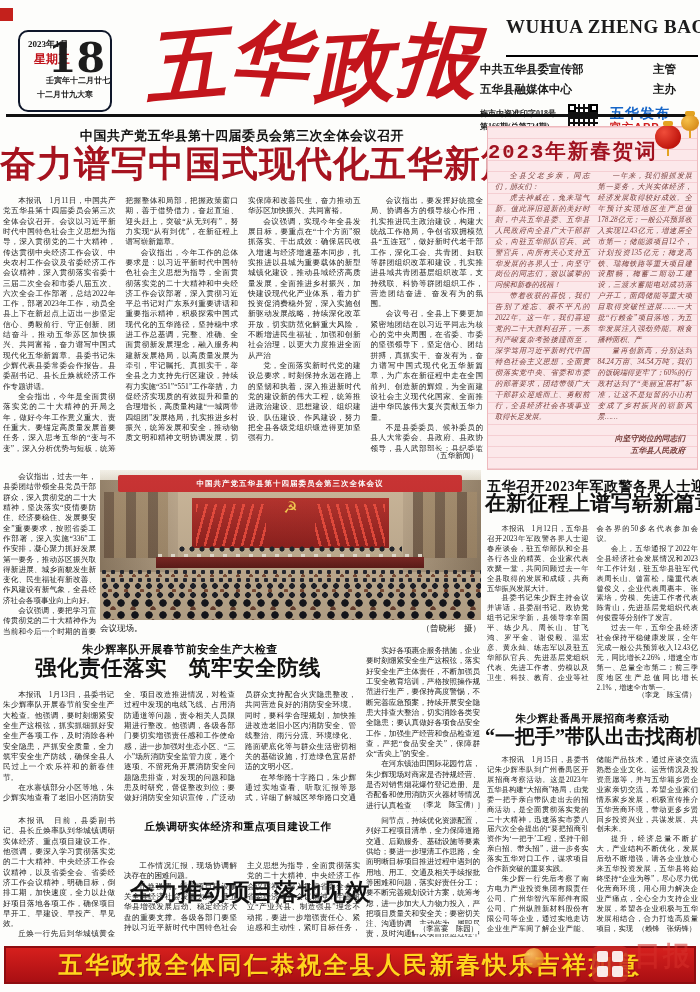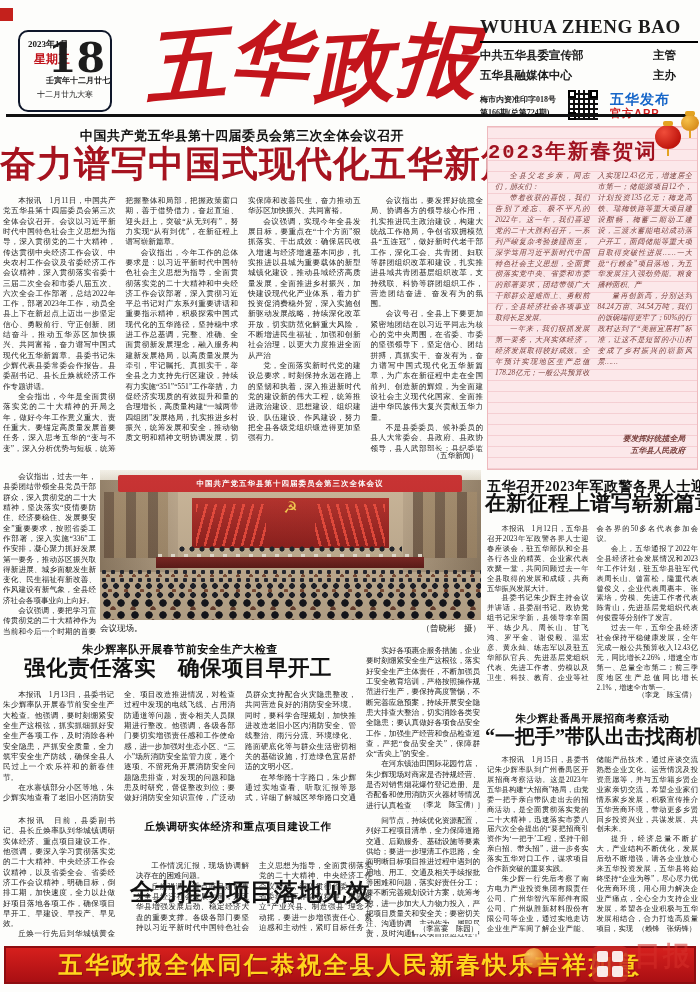--- a/index.html
+++ b/index.html
@@ -7,31 +7,31 @@
   #paper{position:relative;width:700px;height:992px;background:#fdfdfb;margin:0 auto;
          font-family:"Liberation Serif","DejaVu Serif",serif;color:#1c1c1c;overflow:hidden;}
   .abs{position:absolute;}
   
   .scan-mark{left:0;top:8px;width:13px;height:13px;background:#c4211c;}
   .datebox{left:18px;top:30px;width:90px;height:78px;border:2px solid #0f172a;border-radius:10px;}
   .db-ym{left:8px;top:6px;font-size:9px;font-weight:bold;}
   .db-week{left:14px;top:19px;font-size:12px;font-weight:bold;color:#c01118;}
   .db-day{right:5px;top:6px;font-size:41px;font-weight:800;font-family:"DejaVu Serif",serif;line-height:1;}
   .db-l1{left:0;top:43px;width:100%;text-align:right;font-size:8px;font-weight:bold;}
-  .db-l2{left:0;top:57px;width:100%;text-align:center;font-size:8px;font-weight:normal;}
+  .db-l2{left:0;top:57px;width:100%;text-align:center;font-size:8px;font-weight:bold;}
   .cal{left:138px;top:10px;width:345px;height:104px;display:flex;align-items:center;justify-content:center;gap:4px;}
   .cal span{font-size:80px;line-height:1;font-weight:900;font-style:italic;color:#c3151c;
             font-family:"DejaVu Serif","Liberation Serif",serif;display:inline-block;}
   .cal span:nth-child(1){transform:rotate(-5deg) translateY(3px);}
   .cal span:nth-child(2){transform:rotate(3deg) translateY(-4px);}
   .cal span:nth-child(3){transform:rotate(-3deg) translateY(4px);}
   .cal span:nth-child(4){transform:rotate(4deg) translateY(-2px);}
   .mi{left:480px;top:16px;width:218px;}
   .mi-en{font-size:19px;font-weight:900;font-family:"Liberation Serif",serif;letter-spacing:.5px;
-         border-bottom:2px solid #000;padding-bottom:3px;white-space:nowrap;}
+         border-bottom:2px solid #000;padding-bottom:17px;white-space:nowrap;margin-left:26px;}
   .mi-row{margin-top:5px;font-size:11.5px;font-weight:bold;display:flex;justify-content:space-between;width:196px;}
   .mi-bottom{display:flex;align-items:flex-end;gap:12px;margin-top:7px;}
   .mi-lic div{font-size:8px;font-weight:bold;line-height:1.6;white-space:nowrap;}
   .qr{width:30px;height:30px;position:relative;flex:0 0 auto;
       background:
         repeating-linear-gradient(90deg,#111 0 2px,transparent 2px 5px),
         repeating-linear-gradient(0deg,#111 0 2px,#fff 2px 5px);}
   .qr i{position:absolute;width:8px;height:8px;background:#fff;border:2px solid #000;box-sizing:border-box;}
   .qr i:nth-child(1){left:0;top:0;}
   .qr i:nth-child(2){right:0;top:0;}
@@ -79,21 +79,21 @@
   
   .safety-kicker{left:30px;top:642px;width:300px;}
   .safety-headline{left:0;top:653px;width:356px;font-size:21.5px;letter-spacing:.5px;}
   .safety-body{left:3px;top:690px;width:353px;height:122px;column-count:3;}
   .safety-col4{left:366px;top:646px;width:114px;height:166px;overflow:hidden;text-align:justify;}
   .safety-byline{right:222px;top:800px;font-size:7.4px;}
   
   .project-col1{left:3px;top:816px;width:112px;height:122px;overflow:hidden;text-align:justify;}
   .project-kicker{left:118px;top:820px;width:240px;font-size:10.5px;}
   .project-headline{left:126px;top:832px;width:248px;font-size:24px;margin-top:44px;}
-  .project-body{left:136px;top:861px;width:236px;height:77px;column-count:2;}
+  .project-body{left:124px;top:861px;width:236px;height:77px;column-count:2;}
   .project-col4{left:366px;top:816px;width:114px;height:122px;overflow:hidden;text-align:justify;}
   .project-byline{right:222px;top:924px;font-size:7.4px;}
   
   .greet{left:487px;top:126px;width:211px;height:344px;background:#fce8ea;border:1px solid #eeb9bd;box-sizing:border-box;
      background-image:repeating-linear-gradient(0deg,rgba(231,160,168,.35) 0 1px,transparent 1px 11px);}
   .greet-title{left:0;top:10px;width:100%;text-align:left;font-size:20.5px;font-weight:900;color:#a01220;letter-spacing:2px;font-family:Liberation Mono, monospace;}
   .greet-paras{left:7px;top:44px;width:197px;height:258px;column-count:2;column-gap:8px;overflow:hidden;
      font-size:7.3px;line-height:1.5;font-style:italic;color:#79403d;text-align:justify;}
   .greet-paras p{margin:0;text-indent:2em;}
   .greet-sign{right:12px;font-size:7.8px;font-weight:bold;font-style:italic;color:#79403d;}
@@ -218,44 +218,45 @@
   </div>
   <div class="abs caption-row">
     <span>会议现场。</span>
     <span>（曾晓彬　摄）</span>
   </div>
 
   <div class="abs greet">
     <div class="abs greet-title">2023年新春贺词</div>
     <div class="abs greet-paras">
         <p>全县父老乡亲，同志们，朋友们：</p>
+        <p>虎去神威在，兔来瑞气新。值此辞旧迎新的美好时刻，中共五华县委、五华县人民政府向全县广大干部群众，向驻五华部队官兵、武警官兵，向所有关心支持五华发展的各界人士，向坚守岗位的同志们，致以诚挚的问候和新春的祝福！</p>
         <p>带着收获的喜悦，我们告别了难忘、极不平凡的2022年。这一年，我们喜迎党的二十大胜利召开，一系列严峻复杂考验接踵而至，深学笃用习近平新时代中国特色社会主义思想，全面贯彻落实党中央、省委和市委的部署要求，团结带领广大干部群众迎难而上、勇毅前行，全县经济社会各项事业取得长足发展。</p>
         <p>一年来，我们狠抓发展第一要务，大兴实体经济，经济发展取得较好成效。全年预计实现地区生产总值178.28亿元；一般公共预算收入实现12.43亿元，增速居全市第一；储能源项目12个，计划投资135亿元；梅龙高铁、瑞梅铁路等重大项目建设酣畅，梅蓄二期动工建设，三渡水蓄能电站成功落户开工，面阔储能等重大项目取得突破性进展……一大批“行赖金”项目落地，为五华发展注入强劲势能。粮食播种面积、产</p>
         <p>量再创新高，分别达到84.24万亩、34.54万吨，我们的饭碗端得更牢了；60%的行政村达到了“美丽宜居村”标准，让这不是短暂的小山村变成了乡村振兴的崭新风景……</p>
       </div>
-    <div class="abs greet-sign" style="top:306px;">要发挥好统揽全局</div>
+    <div class="abs greet-sign" style="top:306px;">向坚守岗位的同志们</div>
     <div class="abs greet-sign" style="top:318px;">五华县人民政府</div>
     <div class="abs lanterns">
       <div class="lantern lt1"></div>
       <div class="lantern lt2"></div>
     </div>
   </div>
 
   <div class="abs kicker unity-kicker">五华召开2023年军政警各界人士迎春座谈会</div>
   <div class="abs headline unity-headline">在新征程上谱写崭新篇章</div>
   <div class="abs cols body-txt unity-body">
       <p>本报讯　1月12日，五华县召开2023年军政警各界人士迎春座谈会，驻五华部队和全县各行各业的精英、企业家代表欢聚一堂，共同回顾过去一年全县取得的发展和成绩，共商五华振兴发展大计。</p>
       <p>县委书记朱少辉主持会议并讲话，县委副书记、政协党组书记宋学新，县领导李辛国平、练少凡、周长山、甘飞鸿、罗平金、谢俊毅、温宏彦、黄永灿、练志军以及驻五华部队官兵、先进基层党组织代表、先进工作者、劳模以及卫生、科技、教育、企业等社会各界的50多名代表参加会议。</p>
       <p>会上，五华通报了2022年全县经济社会发展情况和2023年工作计划，驻五华县驻军代表周长山、曾富松，隆重代表曾俊义，企业代表周惠丰、张素培，劳模、先进工作者代表陈青山，先进基层党组织代表何俊霞等分别作了发言。</p>
       <p>过去一年，五华全县经济社会保持平稳健康发展，全年完成一般公共预算收入12.43亿元，同比增长2.26%，增速全市第一、总量全市第二；前三季度地区生产总值同比增长2.1%，增速全市第一。</p>
     </div>
   <div class="abs byline unity-byline">（李龙　陈宝倩）</div>
 
   <div class="abs kicker safety-kicker">朱少辉率队开展春节前安全生产大检查</div>
-  <div class="abs headline safety-headline">强化责任落实　确保项目早开工</div>
+  <div class="abs headline safety-headline">强化责任落实　筑牢安全防线</div>
   <div class="abs cols body-txt safety-body">
       <p>本报讯　1月13日，县委书记朱少辉率队开展春节前安全生产大检查。他强调，要时刻绷紧安全生产这根弦，抓实抓细抓好安全生产各项工作，及时消除各种安全隐患，严抓安全质量，全力筑牢安全生产防线，确保全县人民过上一个欢乐祥和的新春佳节。</p>
       <p>在水寨镇部分小区等地，朱少辉实地查看了老旧小区消防安全、项目改造推进情况，对检查过程中发现的电线飞线、占用消防通道等问题，责令相关人员限期进行整改。他强调，各级各部门要切实增强责任感和工作使命感，进一步加强对生态小区、“三小”场所消防安全监管力度，逐个逐项、不留死角开展消防安全问题隐患排查，对发现的问题和隐患及时研究，督促整改到位；要做好消防安全知识宣传，广泛动员群众支持配合火灾隐患整改，共同营造良好的消防安全环境。同时，要科学合理规划，加快推进改造老旧小区内消防安全、管线整治、雨污分流、环境绿化、路面硬底化等与群众生活密切相关的基础设施，打造绿色宜居舒适的文明小区。</p>
       <p>在琴华路十字路口，朱少辉通过实地查看、听取汇报等形式，详细了解城区琴华路口交通安全隐患排查治理、交通信号灯改造项目推进情况。朱少辉强调，道路交通安全事关人民群众生命财产安全和社会和谐稳定，各相关部门要以问题为导向，大力完善基础设施建设，在各繁忙路段和关键路口，科学设置减速带、交通警示标识、红绿灯等，落实落细各项交通安全措施；要认真整治交通道路周边环境，及时清理修剪影响视线的树木和障碍物，切实消除视觉盲点，保证安全视距；要加大宣传力度，多部门、多形式强化道路交通安全教育，提高群众交通出行安全意识；要强化重点路段、时间节点的警力调配执勤，进一步规范交通秩序，切实消除各类交通安全隐患，为群众打造一个畅通有序的良好交通出行环境。</p>
     </div>
   <div class="abs body-txt safety-col4 flow">
       <p>实好各项惠企服务措施，企业要时刻绷紧安全生产这根弦，落实好安全生产主体责任，不断加强员工安全教育培训，严格按照操作规范进行生产，要保持高度警惕，不断完善应急预案，持续开展安全隐患大排查大整治，切实消除各类安全隐患；要认真做好各项食品安全工作，加强生产经营和食品检查巡查，严把“食品安全关”，保障群众“舌尖上”的安全。</p>
       <p>在河东镇油田国际花园竹店，朱少辉现场对商家是否持规经营、是否对销售烟花爆竹登记造册、是否配备和使用消防灭火器材等情况进行认真检查，针对检查发现的问题，要求经营业主务必对存在的安全隐患即时整改，并做好相关物资储备和森林防火工作宣传，以群众喜闻乐见的方式加大对烟花爆竹管控、文明祭祀等内容的宣传力度，确保全县人民过上一个欢乐祥和的新春佳节。（李龙　陈宝倩）</p>
     </div>
   <div class="abs byline safety-byline">（李龙　陈宝倩）</div>

